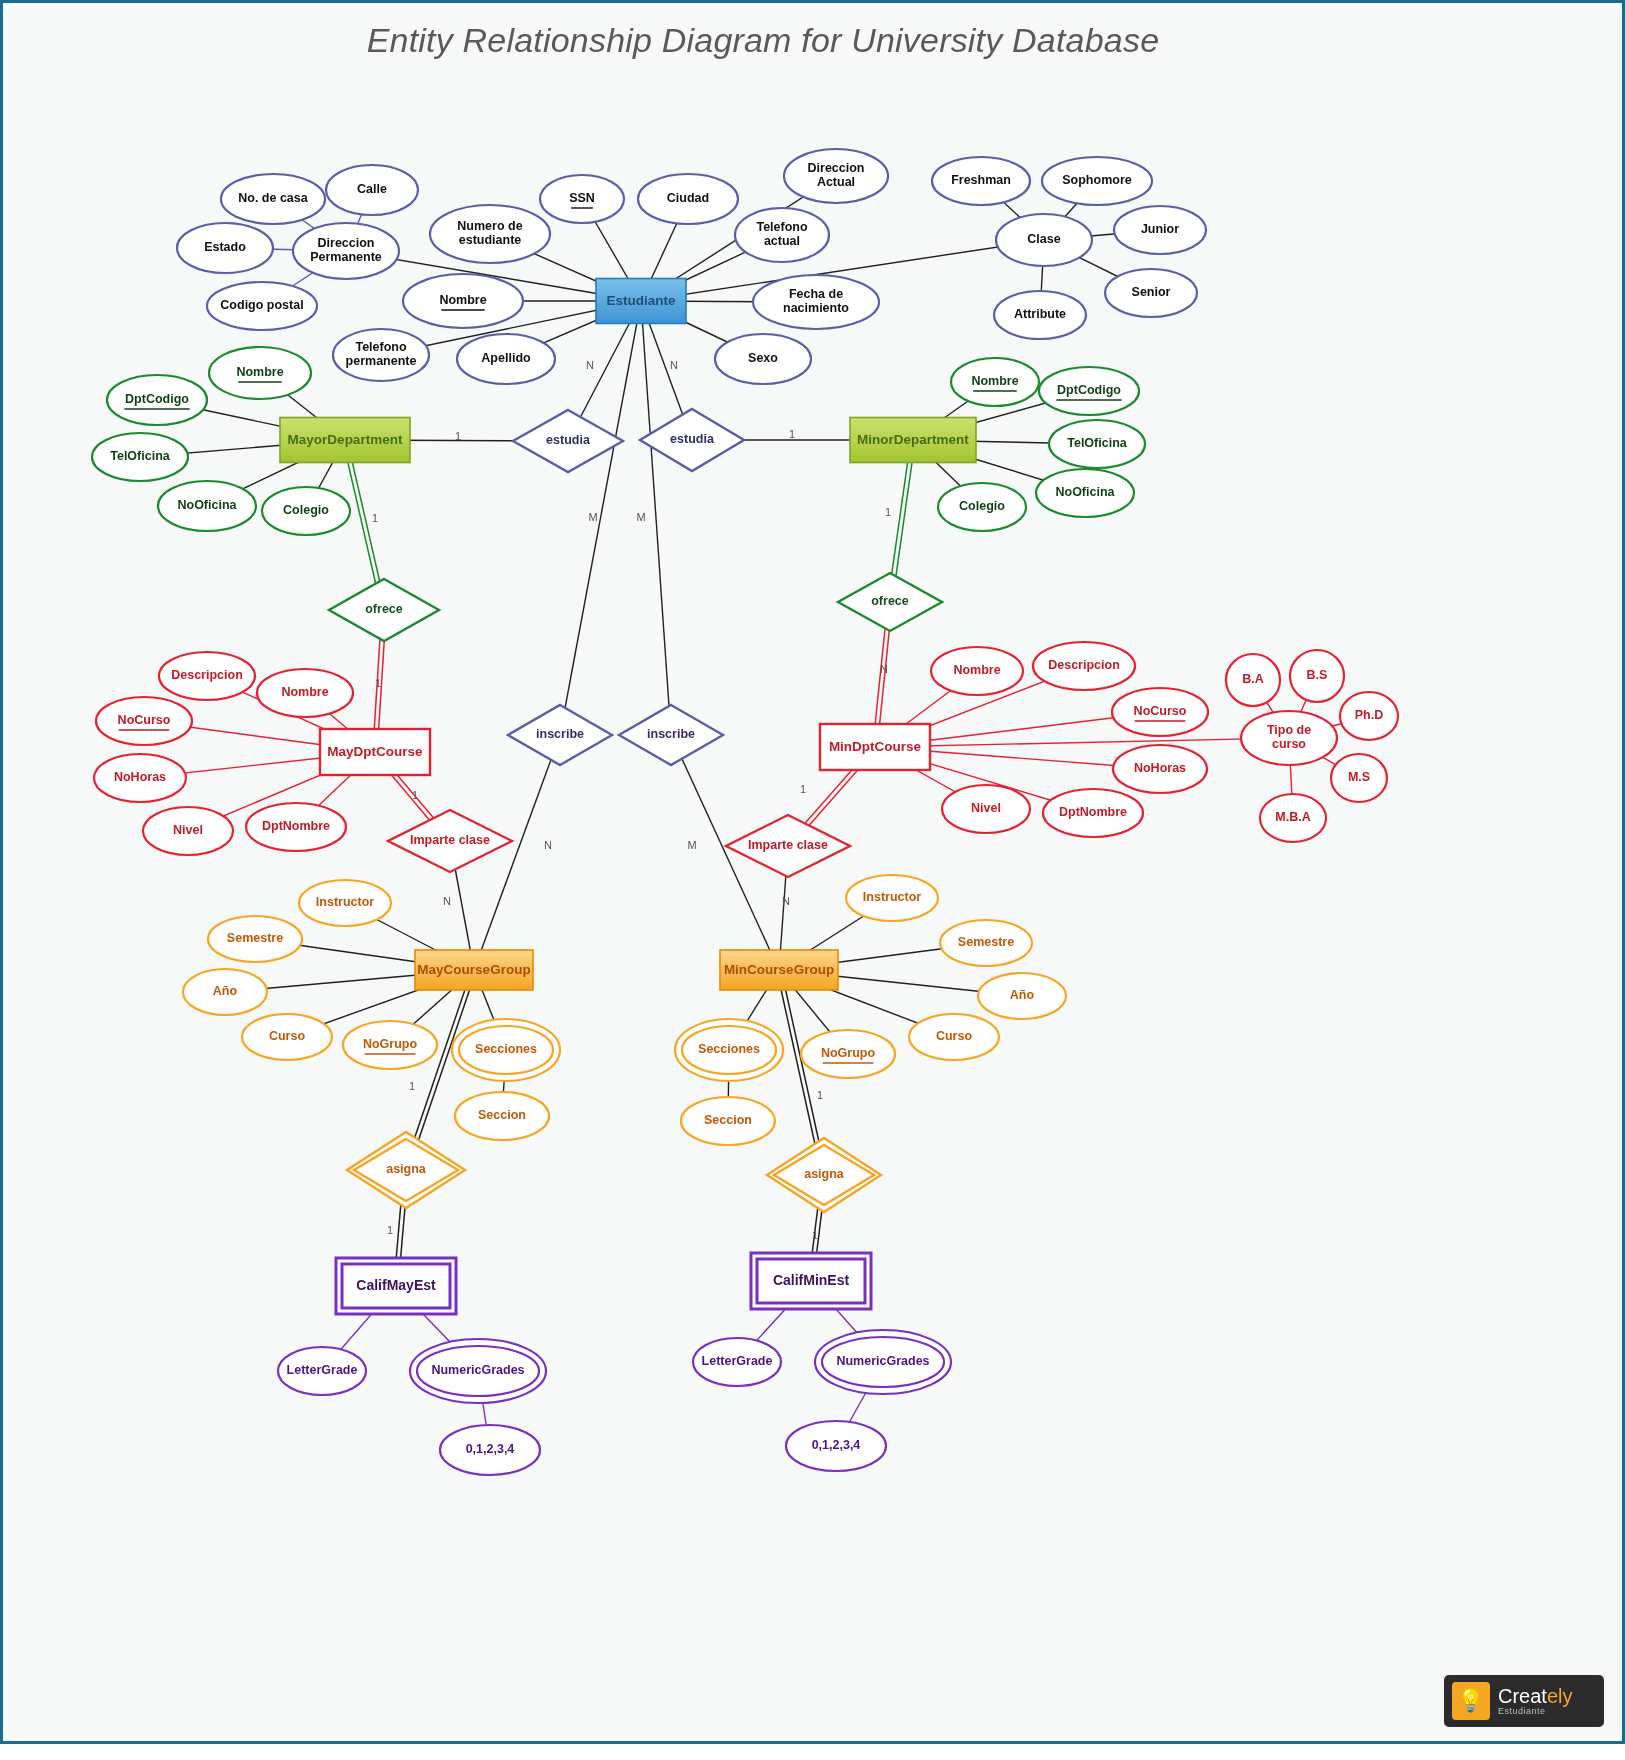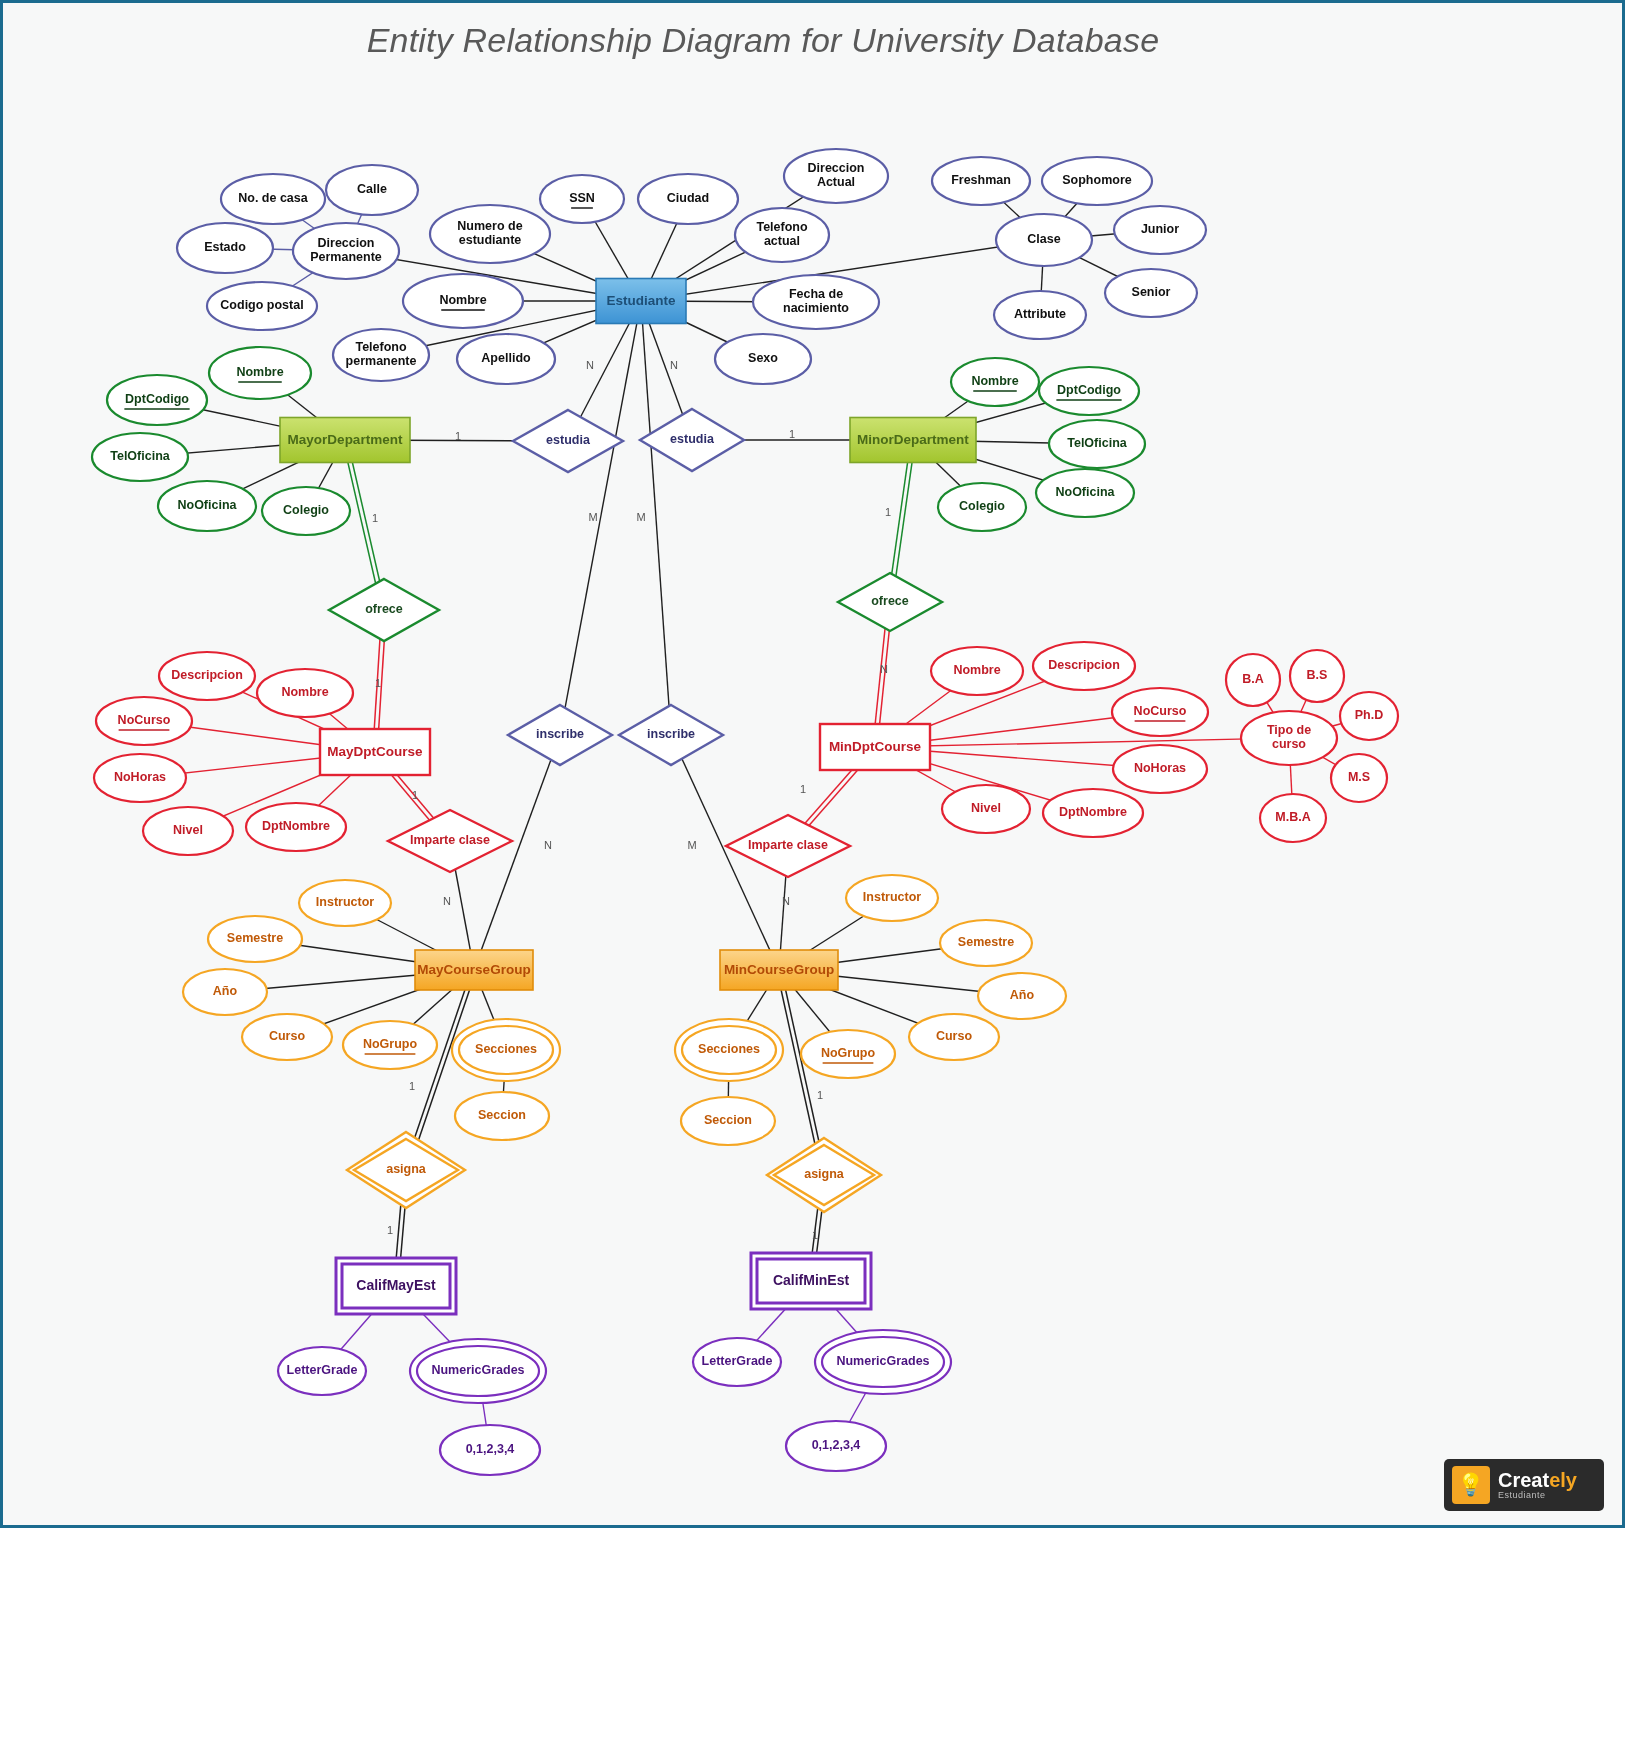--- a/index.html
+++ b/index.html
@@ -4,21 +4,21 @@
 <style>
   html,body{margin:0;padding:0;}
   body{
     width:1625px;height:1760px;
     background:#ffffff;
     font-family:"Liberation Sans", sans-serif;
     overflow:hidden;
   }
   #canvas{
     position:relative;
-    width:1625px;height:1528px;
+    width:1625px;height:1744px;
     box-sizing:border-box;
     border:3px solid #1b6b8f;
     background:#f7f8f8;
   }
   #title{
     position:absolute;
     left:0;top:18px;width:1520px;
     text-align:center;
     font-style:italic;
     font-size:34px;
@@ -41,21 +41,21 @@
     border-radius:5px;
     display:flex;align-items:center;
     padding:0 8px;box-sizing:border-box;
   }
   #logo .bulb{
     width:38px;height:38px;border-radius:4px;background:#f5a623;
     display:flex;align-items:center;justify-content:center;
     font-size:22px;color:#fff;flex:0 0 auto;
   }
   #logo .txt{margin-left:8px;line-height:1.05;}
-  #logo .t1{color:#ffffff;font-size:20px;font-weight:bold;}
+  #logo .t1{color:#ffffff;font-size:20px;font-weight:normal;}
   #logo .t1 i{color:#f5a623;font-style:normal;}
   #logo .t2{color:#bdbdbd;font-size:9px;letter-spacing:.5px;}
 </style>
 </head>
 <body>
 
 <div id="canvas">
 
   <div id="title">Entity Relationship Diagram for University Database</div>
 

